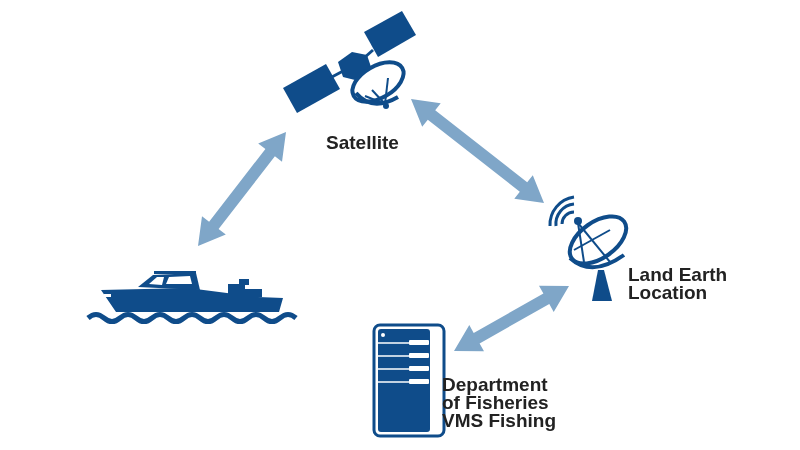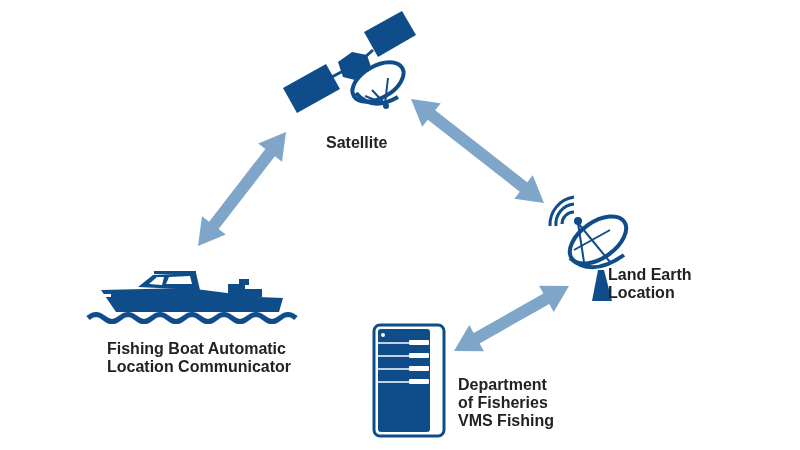--- a/index.html
+++ b/index.html
@@ -1,18 +1,18 @@
 <!DOCTYPE html>
 <html><head>
 <meta charset="utf-8">
 <style>
   html, body { margin:0; padding:0; background:#ffffff; }
   #stage { position:relative; width:800px; height:450px; overflow:hidden; background:#fff; }
   svg { position:absolute; left:0; top:0; }
-  .lbl { position:absolute; font-family:"Liberation Sans", sans-serif; font-weight:bold; color:#222; font-size:16px; line-height:18px; }
+  .lbl { position:absolute; font-family:"Liberation Sans", sans-serif; font-weight:bold; color:#222; font-size:19px; line-height:18px; }
 </style>
 </head>
 <body>
 
 <div id="stage">
   <svg width="800" height="450" viewBox="0 0 800 450">
 
     <g fill="#7fa6c8">
       <polygon points="198.0,246.0 225.8,234.6 218.6,229.1 274.9,156.2 282.0,161.7 286.0,132.0 258.2,143.4 265.4,148.9 209.1,221.8 202.0,216.3" fill="#7fa6c8"></polygon>
       <polygon points="411.0,99.0 422.2,126.8 427.8,119.7 519.8,191.7 514.3,198.8 544.0,203.0 532.8,175.2 527.2,182.3 435.2,110.3 440.7,103.2" fill="#7fa6c8"></polygon>
@@ -87,28 +87,24 @@
         <rect x="409" y="340" width="20" height="5" rx="1"></rect>
         <rect x="409" y="353" width="20" height="5" rx="1"></rect>
         <rect x="409" y="366" width="20" height="5" rx="1"></rect>
         <rect x="409" y="379" width="20" height="5" rx="1"></rect>
       </g>
     </g>
   </svg>
 
   <div class="lbl" style="left:326px;top:134px;">Satellite</div>
 
-  <div class="lbl" style="left:107px;top:340px;">
-    <div>Fishing Boat Automatic</div>
-    <div>Location Communicator</div>
-  </div>
 
-  <div class="lbl" style="left:608px;top:266px;">
+  <div class="lbl" style="left:628px;top:266px;">
     <div>Land Earth</div>
     <div>Location</div>
   </div>
 
-  <div class="lbl" style="left:458px;top:376px;">
+  <div class="lbl" style="left:442px;top:376px;">
     <div>Department</div>
     <div>of Fisheries</div>
     <div>VMS Fishing</div>
   </div>
 </div>
 
 </body></html>

